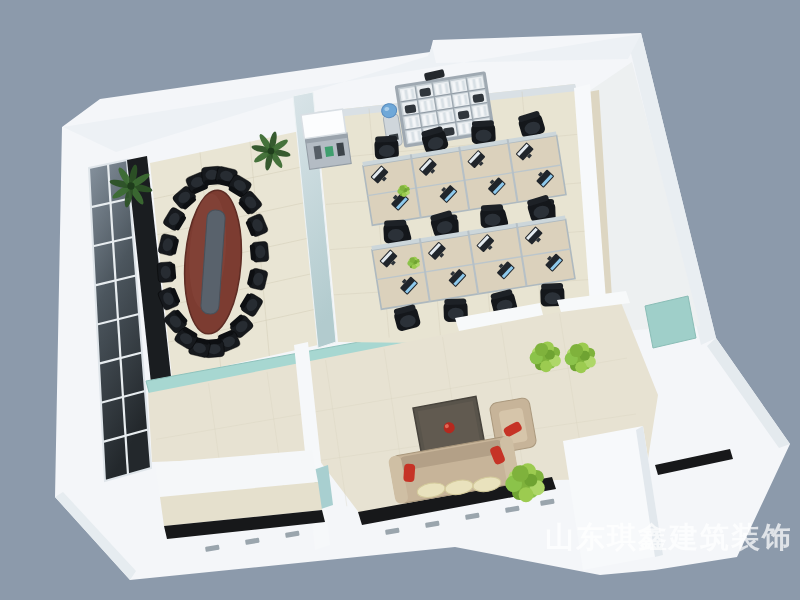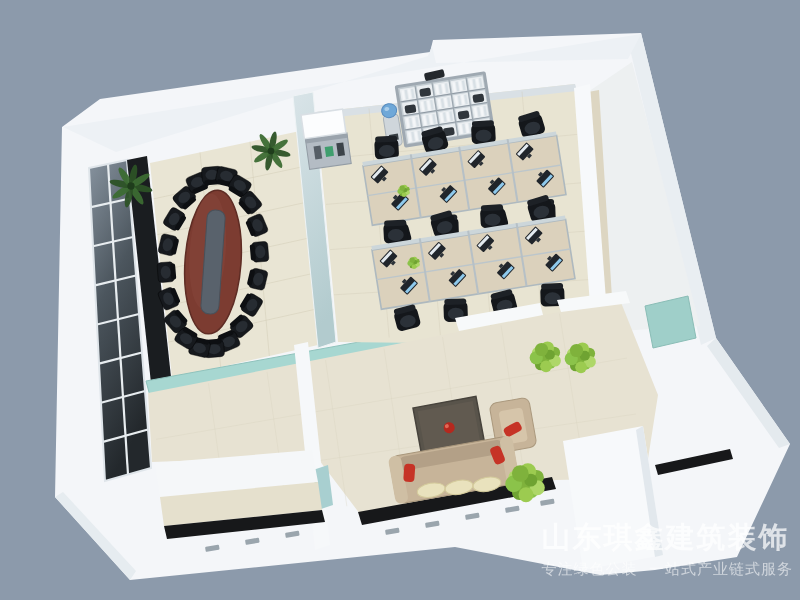--- a/index.html
+++ b/index.html
@@ -637,15 +637,14 @@
   <g>
     <polygon points="645,306 688,296 696,338 653,348" fill="#9fcfc9" stroke="#8abdb6" stroke-width="1"></polygon>
     <polygon points="563,441 643,426 663,555 583,570" fill="#f7f9fb"></polygon>
     <polygon points="643,426 663,555 655,557 636,430" fill="#e2e8ed"></polygon>
     <polygon points="655,465 730,449 733,459 658,475" fill="#17181a"></polygon>
   </g>
 </svg>
 
 <div class="watermark">
   <div class="wm-line1">山东琪鑫建筑装饰</div>
-  <div class="wm-line2">专注绿色公装  一站式产业链式服务</div>
 </div>
 </div>
 
 </body></html>

